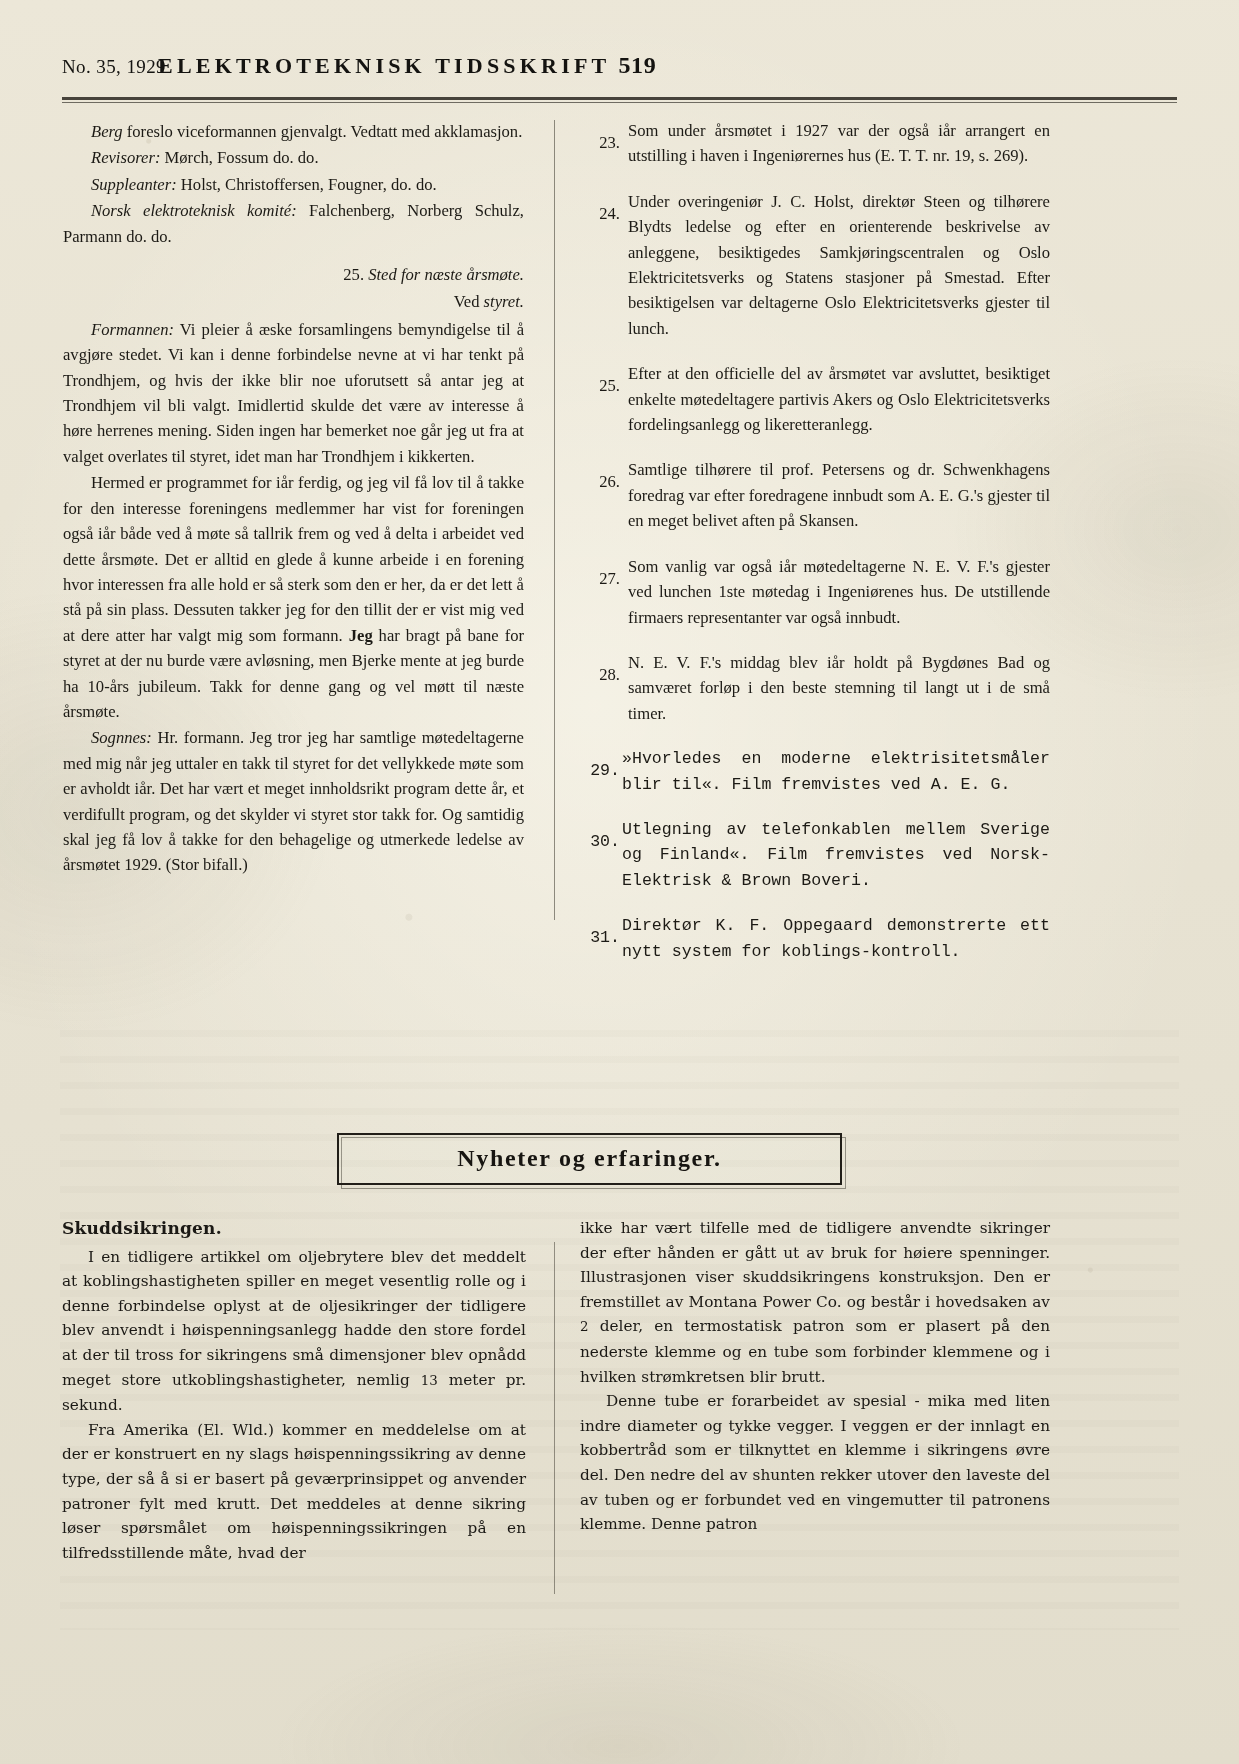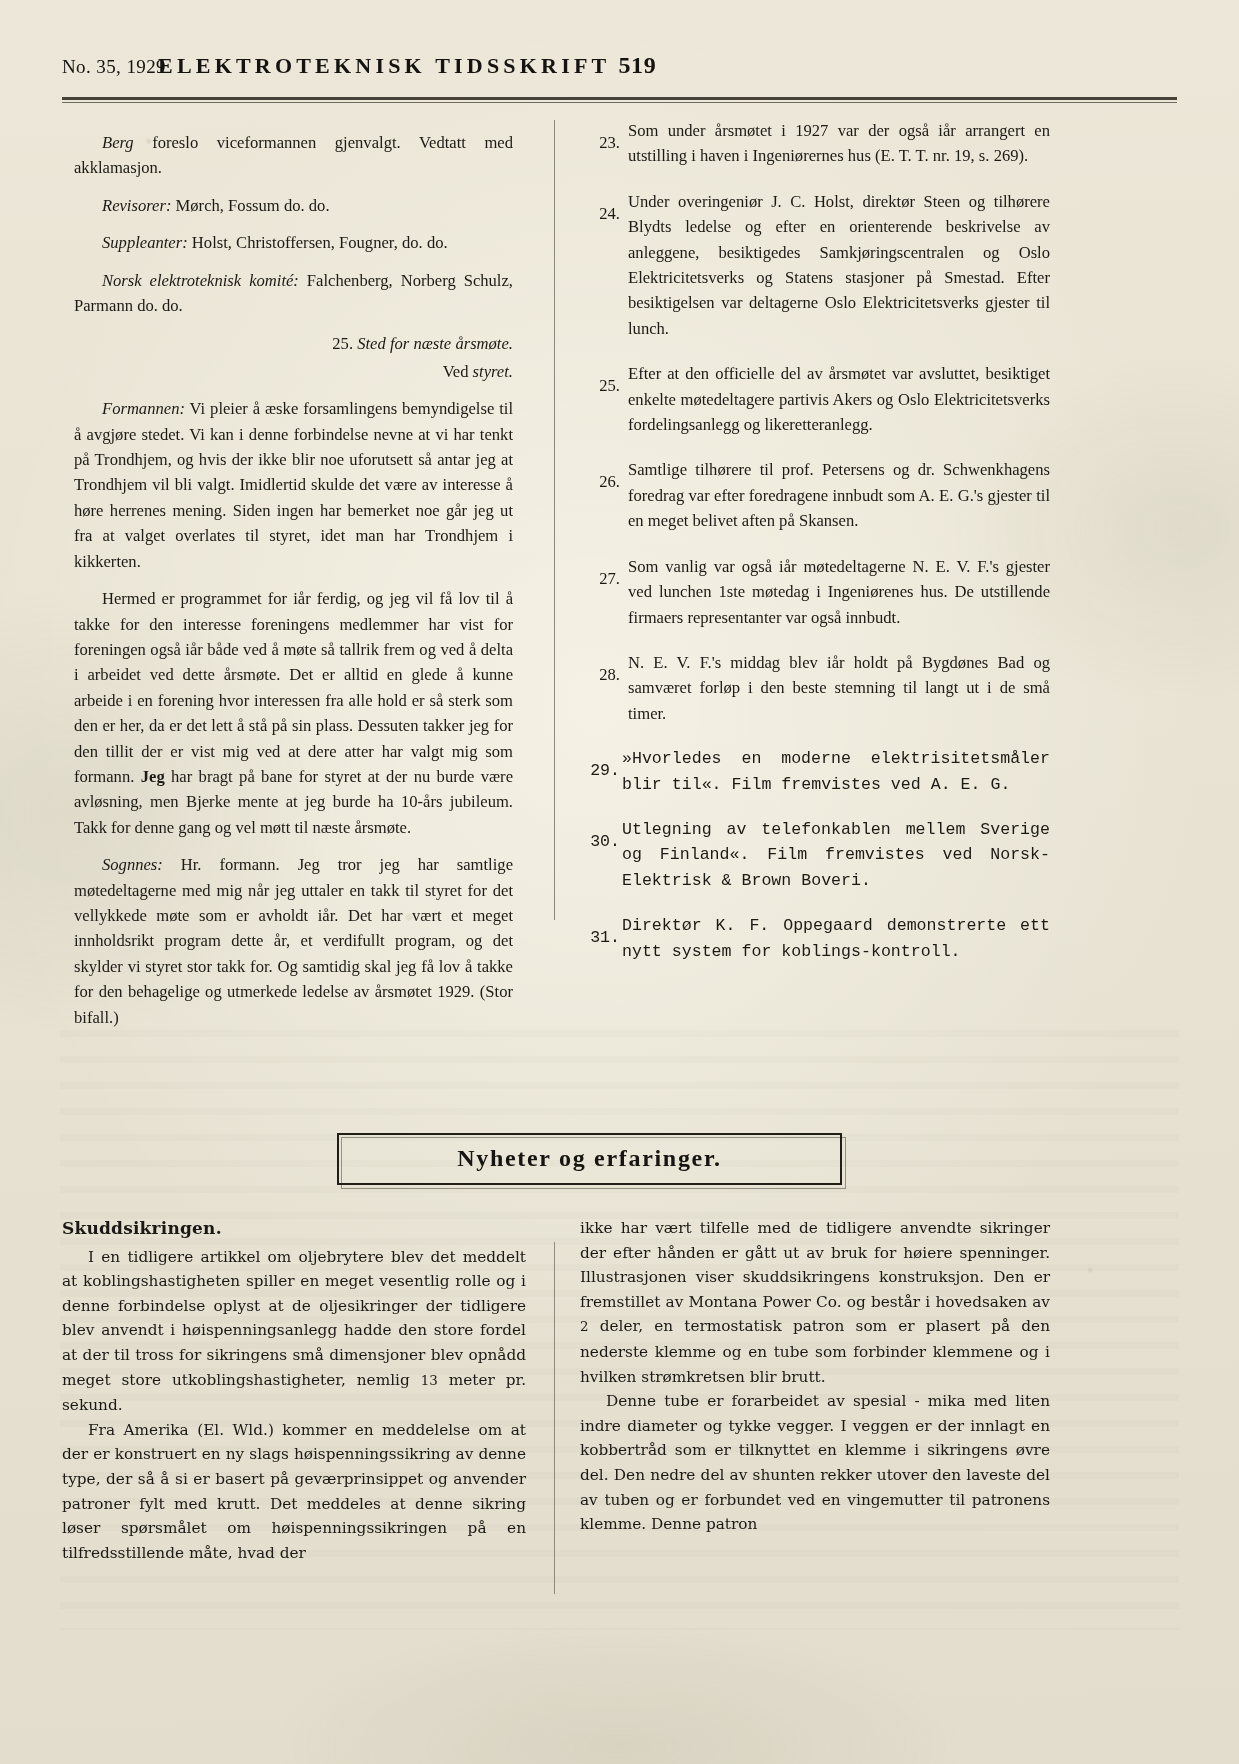--- a/index.html
+++ b/index.html
@@ -126,21 +126,21 @@
   .divider-top {
     position: absolute;
     left: 492px;
     top: 2px;
     width: 1.4px;
     height: 800px;
     background: #3a362c;
     opacity: .55;
   }
 
-  .col p { margin: 12px; }
+  .col p { margin: 1px; }
   .col p.ind { text-indent: 28px; }
   .it { font-style: italic; }
   .bd { font-weight: 700; }
 
   .ctr {
     text-align: right;
     text-indent: 0 !important;
     margin-top: 13px !important;
     margin-bottom: 2px !important;
   }

